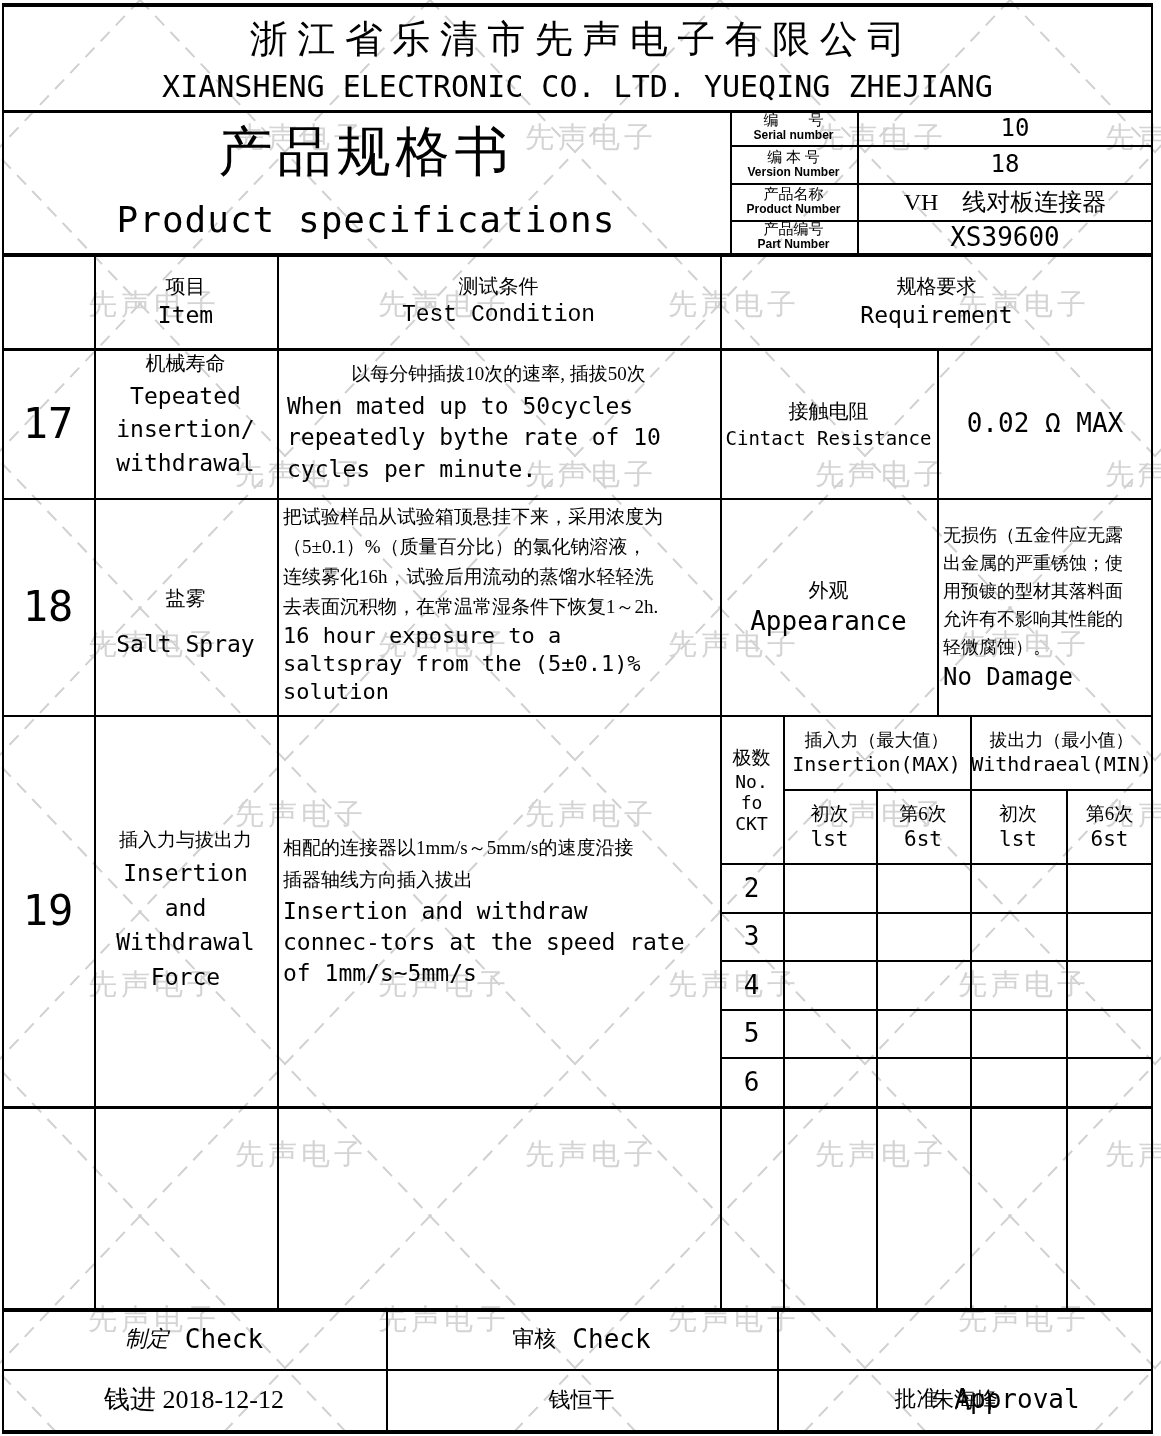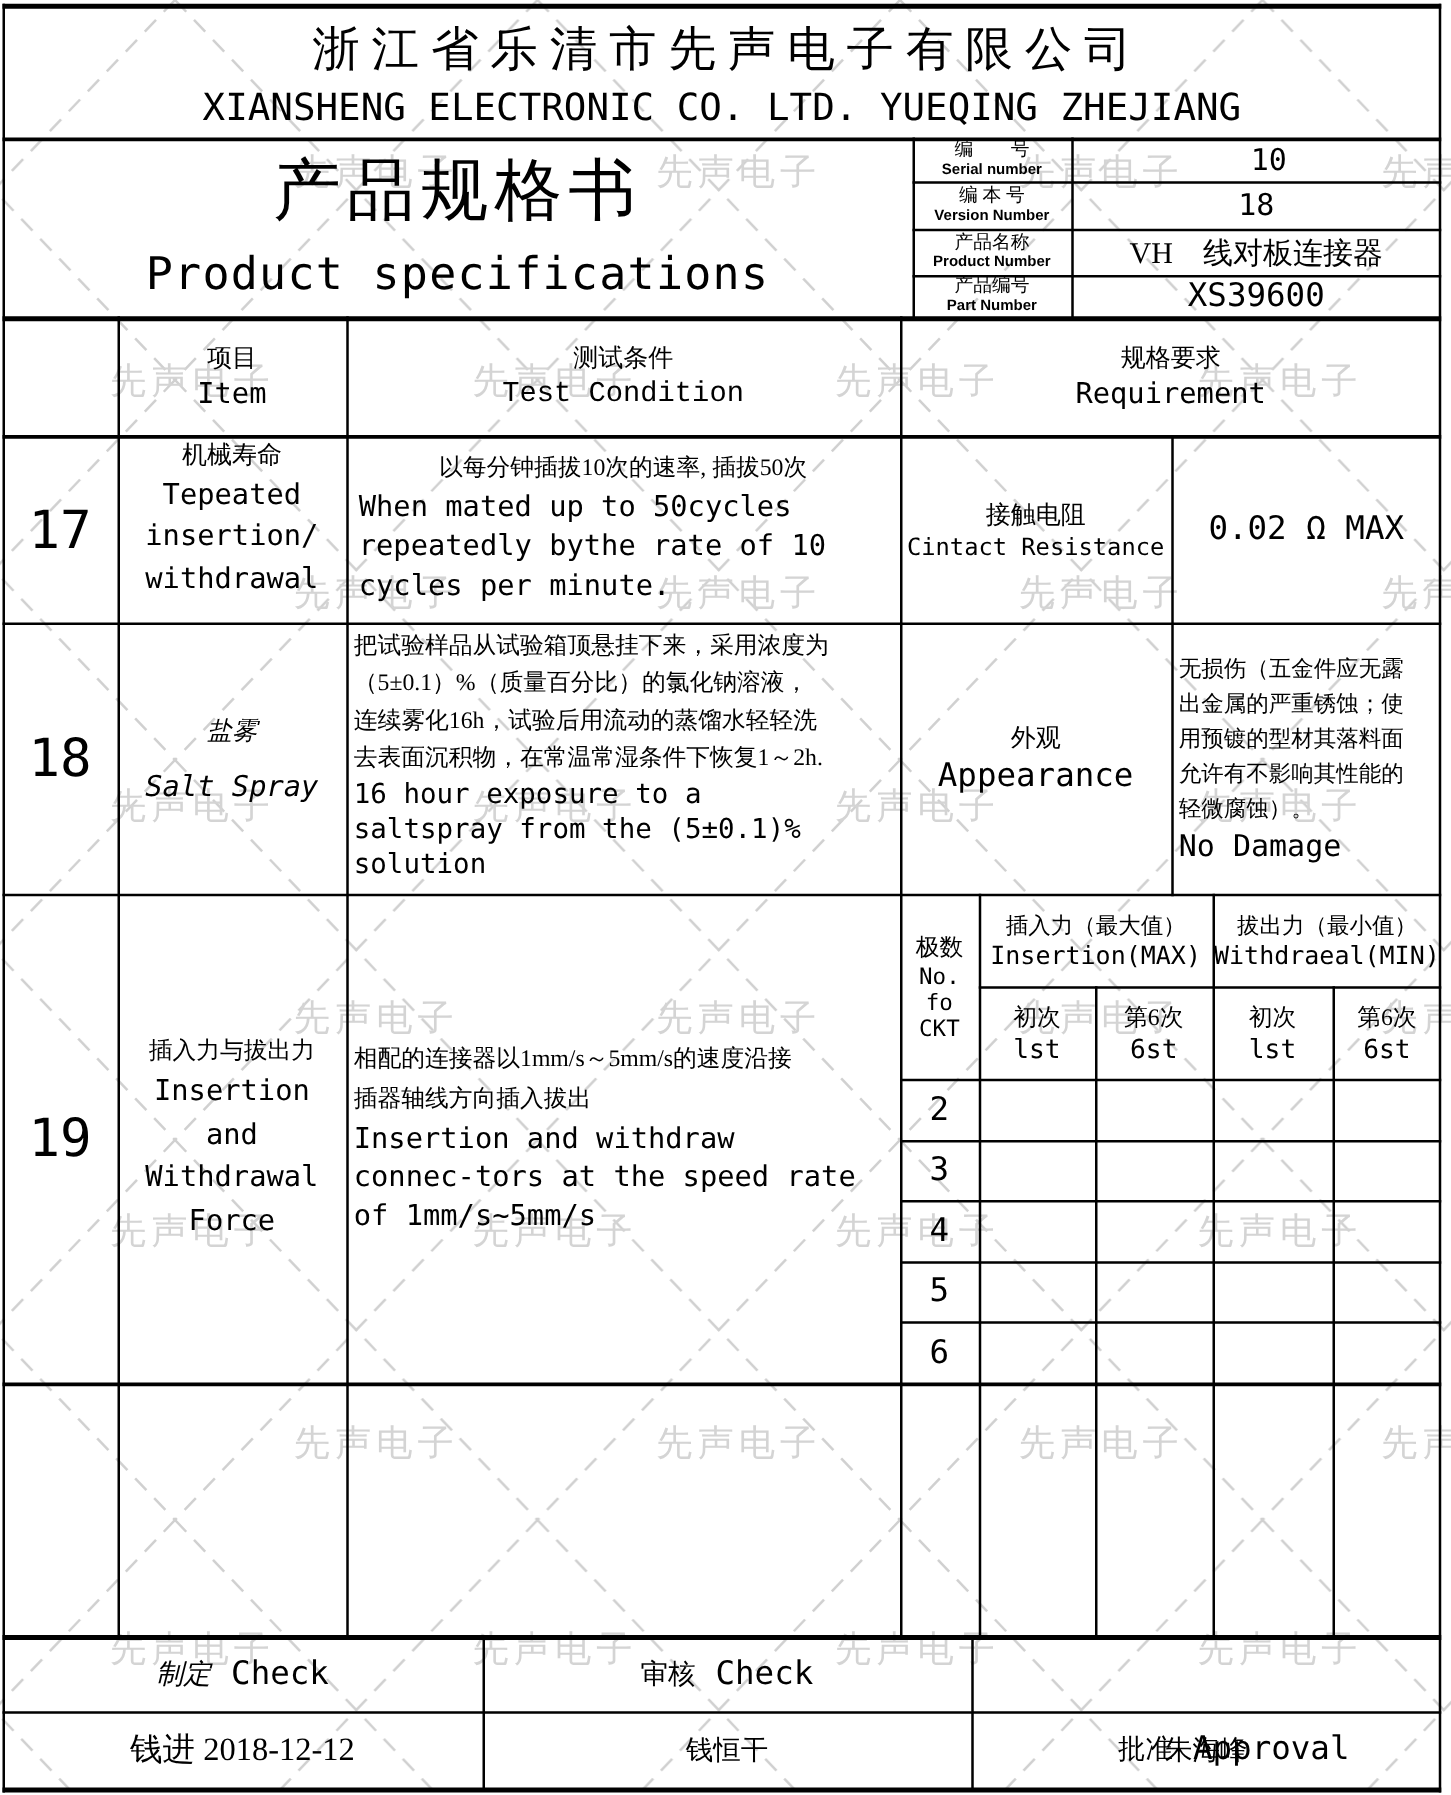--- a/index.html
+++ b/index.html
@@ -145,21 +145,21 @@
     <span class="cn" style="font-size:20px;">接触电阻</span>
     <span class="en" style="font-size:19px;">Cintact Resistance</span>
   </div>
   <div class="cell txt" style="left:937px;top:348px;width:216px;height:150px;">
     <span class="en" style="font-size:26px;">0.02 Ω MAX</span>
   </div>
 
   <div class="cell txt" style="left:2px;top:498px;width:92px;height:217px;">
     <span class="en" style="font-size:42px;">18</span>
   </div>
-  <div class="cell txt" style="left:94px;top:498px;width:183px;height:217px;gap:19px;font-style:italic;">
+  <div class="cell txt" style="left:94px;top:512px;width:183px;height:217px;gap:19px;">
     <span class="cn" style="font-size:20px;">盐雾</span>
     <span class="en" style="font-size:23px;">Salt Spray</span>
   </div>
   <div class="cell left txt" style="left:277px;top:498px;width:443px;height:217px;padding:4px 6px;justify-content:flex-start;">
     <div class="cn pre" style="font-size:19px;line-height:30px;text-align:left;">把试验样品从试验箱顶悬挂下来，采用浓度为
 （5±0.1）%（质量百分比）的氯化钠溶液，
 连续雾化16h，试验后用流动的蒸馏水轻轻洗
 去表面沉积物，在常温常湿条件下恢复1～2h.</div>
     <div class="en pre" style="font-size:22px;line-height:28px;text-align:left;">16 hour exposure to a
 saltspray from the (5±0.1)%

